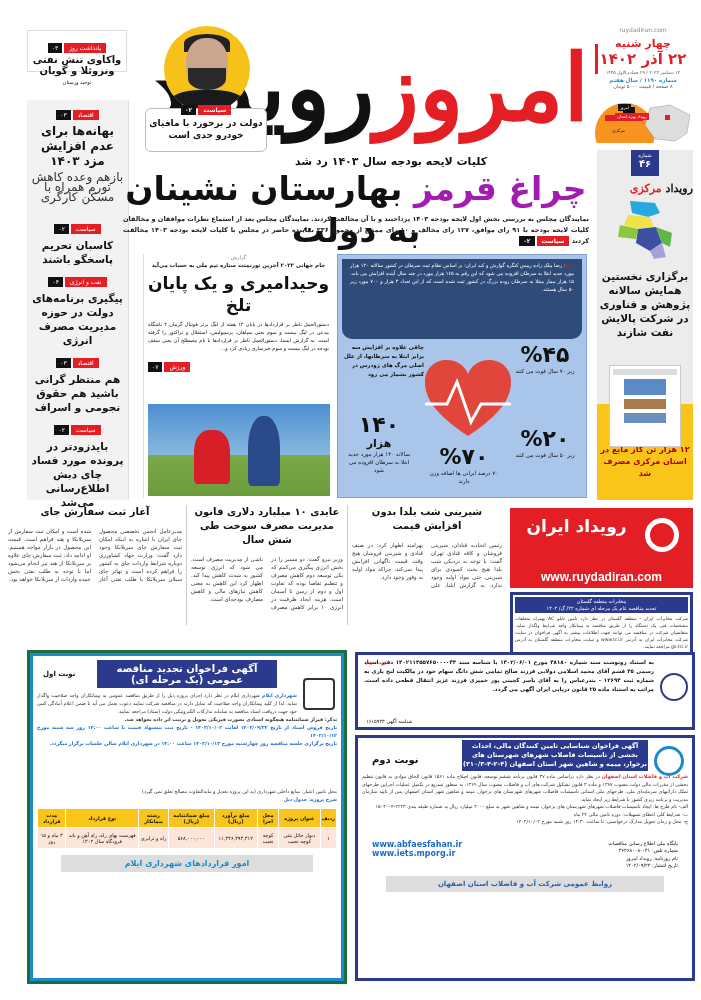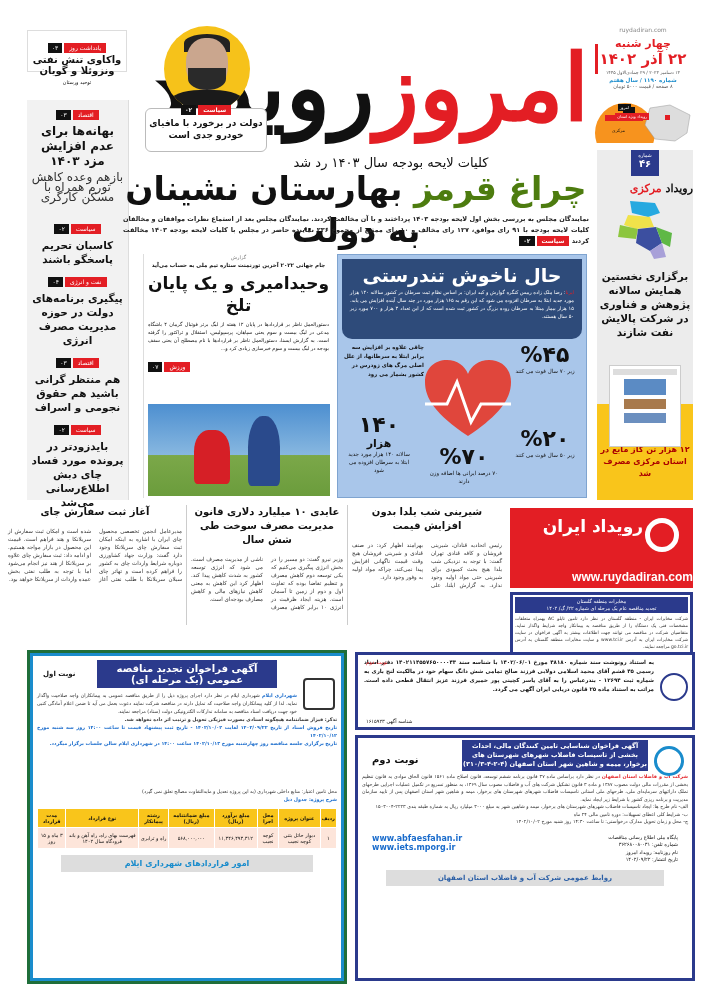--- a/index.html
+++ b/index.html
@@ -35,23 +35,23 @@
   #portrait .hair{position:absolute;left:20px;top:8px;width:46px;height:18px;background:#222;border-radius:50% 50% 0 0}
   #portrait .beard{position:absolute;left:24px;top:42px;width:38px;height:22px;background:#2a2a2a;border-radius:0 0 50% 50%}
   #portrait .body{position:absolute;left:6px;top:64px;width:74px;height:30px;background:#1a1a1a;border-radius:40% 40% 0 0}
   #politics-card{left:145px;top:108px;width:122px;height:44px;border:1px solid #bbb;background:#fff;text-align:center;padding-top:8px;font-size:9px;font-weight:bold;line-height:12px;border-radius:6px}
   
   #leftcol{left:27px;top:100px;width:102px;height:400px;background:#f2f2f2;border-right:1px solid #ddd;text-align:center;padding:2px 3px}
   #leftcol .h{font-weight:bold;font-size:10.5px;line-height:14px;margin:3px 0}
   #leftcol .hbig{font-weight:bold;font-size:12px;line-height:15px;margin:3px 0}
   #leftcol .d{font-size:12px;line-height:10px;color:#333;margin-bottom:14px}
   
-  #kicker{right:170px;top:155px;width:280px;text-align:center;font-size:13px;font-weight:normal}
+  #kicker{right:170px;top:155px;width:280px;text-align:center;font-size:11px;font-weight:bold}
   #headline{right:110px;top:168px;width:470px;text-align:center;font-size:33px;font-weight:bold;letter-spacing:-1px;line-height:42px}
-  #headline .red{color:#4d7c0f}
+  #headline .red{color:#a21caf}
   #lead{right:112px;top:214px;width:466px;font-size:6.5px;line-height:11px;text-align:justify;font-weight:bold;color:#222}
   
   #rightcol{right:8px;top:150px;width:96px;height:350px;background:#ececec}
   #rcb-logo{margin-top:32px;text-align:right;font-size:11px;font-weight:bold;font-family:"DejaVu Serif",serif}
   #rcb-logo .red{color:#e31e24}
   #prov-map{width:70px;height:62px;margin:4px auto 0;position:relative}
   #rcb-head{text-align:center;font-size:10.5px;font-weight:bold;line-height:14px;margin-top:8px}
   #rcb-yellow{position:absolute;left:0;right:0;bottom:0;height:96px;background:#f9c51b;text-align:center;padding-top:40px;font-size:8px;font-weight:bold;line-height:12px;color:#a00}
   
   #info-box{left:337px;top:254px;width:250px;height:244px;background:#a9c6ea;border:1px solid #7fa4d0}
@@ -70,21 +70,21 @@
   #sports .b{font-size:5px;line-height:8px;text-align:justify;padding:0 4px}
   #sports-photo{position:absolute;left:4px;top:150px;width:182px;height:92px;background:linear-gradient(#4d8fd0 0,#87b7e0 55%,#7ba849 56%,#6b9c3c 100%)}
   #player{position:absolute;left:46px;top:26px;width:36px;height:54px;background:#d61f26;border-radius:40% 40% 10% 10%}
   #coach{position:absolute;left:100px;top:12px;width:32px;height:70px;background:#2a4a8c;border-radius:45% 45% 10% 10%}
   
   .art{position:absolute;top:505px;height:120px}
   .art .h{font-size:10px;font-weight:bold;text-align:center;line-height:14px;margin-bottom:8px}
   #art-tea{left:8px;width:174px}
   #art-fuel{left:186px;width:162px;border-left:1px solid #ccc;border-right:1px solid #ccc;padding:0 4px}
   #art-yalda{left:352px;width:150px}
-  #ad-ruydad{left:510px;top:508px;width:183px;height:80px;background:#e31e24;color:#fff;text-align:right}
+  #ad-ruydad{left:510px;top:508px;width:183px;height:80px;background:#e31e24;color:#fff;text-align:center}
   #ad-ruydad .t{font-size:17px;font-weight:bold;padding-top:8px;padding-right:50px}
   #ad-ruydad .logo-circ{position:absolute;right:14px;top:10px;width:34px;height:34px;border-radius:50%;border:5px solid #fff}
   #ad-ruydad .url{position:absolute;left:0;right:0;bottom:4px;font-size:12px;font-weight:bold;direction:ltr;font-family:Liberation Sans, sans-serif}
   #ad-golestan{left:510px;top:592px;width:183px;height:66px;background:#2b3a8c;padding:3px}
   #ad-golestan .in{background:#fff;height:100%;padding:2px}
   #ad-golestan .hd{background:#2b3a8c;color:#fff;font-size:5px;text-align:center;line-height:7px;padding:1px}
   
   #ad-lenj{left:355px;top:652px;width:340px;height:78px;background:#2b3a8c;padding:3px}
   #ad-lenj .in{background:#fff;height:100%;position:relative}
   #ad-lenj .hd{background:#2b3a8c;color:#fff;text-align:center;font-size:8.5px;font-weight:bold;margin:0 60px 0 70px;padding:2px 0}
@@ -207,21 +207,20 @@
   <div class="b">دستورالعمل ناظر بر قراردادها در پایان ۱۲ هفته از لیگ برتر فوتبال گریبان ۴ باشگاه مدعی در لیگ بیست و سوم یعنی سپاهان، پرسپولیس، استقلال و تراکتور را گرفته است. به گزارش ایسنا، دستورالعمل ناظر بر قراردادها با نام مصطلح آن یعنی سقف بودجه در لیگ بیست و سوم خبرسازی زیادی کرد و...</div>
   <div class="tagrow" style="text-align:left;padding-left:4px;margin-top:2px"><span class="num">۰۷</span><span class="tag">ورزش</span></div>
   <div id="sports-photo">
       <div id="player"></div>
       <div id="coach"></div>
     </div>
 </div>
 
 <div class="abs" id="info-box">
   <div id="info-top">
-    <div id="info-title">حال ناخوش تندرستی</div>
     <div id="info-text"><span class="redt">ایرنا</span>: <span>رضا ملک زاده رییس کنگره گوارش و کبد ایران: بر اساس نظام ثبت سرطان در کشور سالانه ۱۴۰ هزار مورد جدید ابتلا به سرطان افزوده می شود که این رقم به ۱۶۵ هزار مورد در چند سال آینده افزایش می یابد. ۱۵ هزار بیمار مبتلا به سرطان روده بزرگ در کشور ثبت شده است که از این تعداد ۳ هزار و ۷۰۰ مورد زیر ۵۰ سال هستند.</span></div>
   </div>
   <div class="stat" style="left:4px;top:88px;width:82px;text-align:right;font-size:5.5px;line-height:9px">چاقی علاوه بر افزایش سه برابر ابتلا به سرطانها، از علل اصلی مرگ های زودرس در کشور بشمار می رود</div>
   <div class="stat" style="right:6px;top:88px;width:70px">
       <div class="v">%۴۵</div>
       <div class="c">زیر ۷۰ سال فوت می کنند</div>
     </div>
   <div class="stat" style="right:6px;top:172px;width:70px">
       <div class="v">%۲۰</div>
       <div class="c">زیر ۵۰ سال فوت می کنند</div>
@@ -281,21 +280,21 @@
 
 <div class="abs" id="ad-water">
   <div class="in">
     <div class="abs" style="right:8px;top:8px;width:30px;height:30px;border-radius:50%;border:3px solid #1a8ccc"></div>
     <div class="abs" style="left:14px;top:16px;font-size:10px;font-weight:bold">نوبت دوم</div>
     <div class="hd">آگهی فراخوان شناسایی تامین کنندگان مالی، احداث بخشی از تاسیسات فاضلاب شهرهای شهرستان های برخوار، میمه و شاهین شهر استان اصفهان (۴-۲-۴-۳۱۰/۳)</div>
     <div class="small" style="font-size:4.8px;line-height:7.5px"><span class="redt bold">شرکت آب و فاضلاب استان اصفهان</span> <span>در نظر دارد براساس ماده ۳۷ قانون برنامه ششم توسعه، قانون اصلاح ماده ۱۵۶۱ قانون الحاق موادی به قانون تنظیم بخشی از مقررات مالی دولت مصوب ۱۳۸۷ و ماده ۳ قانون تشکیل شرکت های آب و فاضلاب مصوب سال ۱۳۶۹، به منظور تسریع در تکمیل عملیات اجرایی طرحهای تملک دارائیهای سرمایه‌ای ملی، طرحهای ملی استانی تاسیسات فاضلاب شهرهای شهرستان های برخوار، میمه و شاهین شهر استان اصفهان پس از تایید سازمان مدیریت و برنامه ریزی کشور با شرایط زیر ایجاد نماید.</span></div>
     <div class="small" style="font-size:4.8px;line-height:7.5px">الف- نام طرح ها: ایجاد تاسیسات فاضلاب شهرهای شهرستان های برخوار، میمه و شاهین شهر به مبلغ ۳۰۰۰ میلیارد ریال به شماره طبقه بندی ۲۲۲۳-۱۵۰۳۰۰۴</div>
     <div class="small" style="font-size:4.8px;line-height:7.5px">ب- شرایط کلی اعطای تسهیلات: دوره تامین مالی ۲۴ ماه</div>
     <div class="small" style="font-size:4.8px;line-height:7.5px">ج- محل و زمان تحویل مدارک درخواستی: تا ساعت ۱۴:۳۰ روز شنبه مورخ ۱۴۰۲/۱۰/۰۲</div>
-    <div style="display:flex;justify-content:space-between;margin-top:8px;padding:0 10px">
+    <div style="display:flex;justify-content:space-between;margin-top:14px;padding:0 10px">
       <div style="font-size:5px;line-height:7.5px;text-align:right">
         <div>پایگاه ملی اطلاع رسانی مناقصات</div>
         <div>شماره تلفن: ۰۳۱-۳۶۲۶۸۰۰۸</div>
         <div>نام روزنامه: رویداد امروز</div>
         <div>تاریخ انتشار: ۱۴۰۲/۰۹/۲۲</div>
       </div>
       <div style="text-align:left">
         <div class="urls">www.abfaesfahan.ir</div>
         <div class="urls">www.iets.mporg.ir</div>
       </div>

